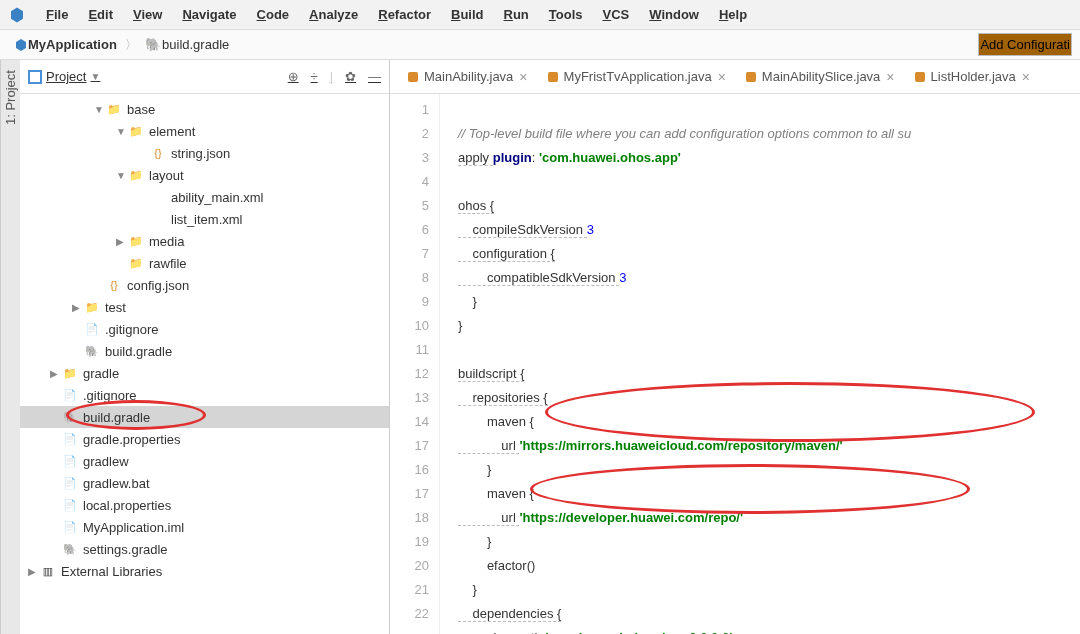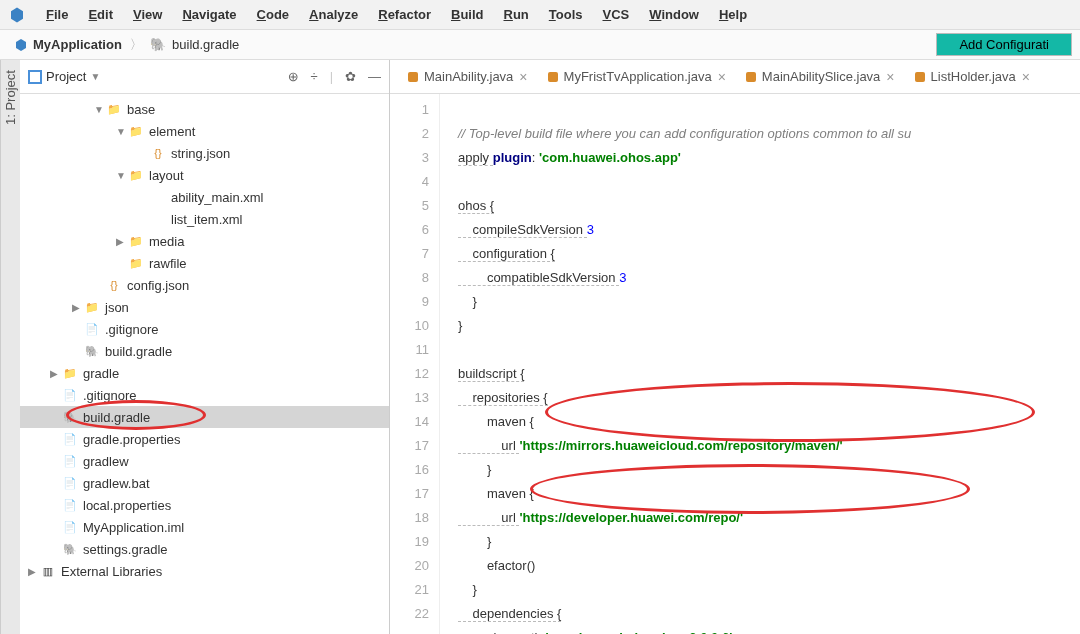--- a/index.html
+++ b/index.html
@@ -3,29 +3,29 @@
 <meta charset="utf-8">
 <style>
 * { margin:0; padding:0; box-sizing:border-box; font-family:"Segoe UI",Arial,sans-serif; font-size:13px; }
 body { background:#f2f2f2; width:1080px; height:634px; overflow:hidden; color:#333; }
 .menubar { height:30px; display:flex; align-items:center; padding:0 8px; background:#f2f2f2; border-bottom:1px solid #ddd;font-weight:bold; }
 .logo { width:18px; height:18px; margin-right:10px; }
 .menu-item { padding:0 10px; cursor:pointer; }
 .menu-item u { text-decoration:underline; }
 .title-hint { margin-left:auto; color:#888; }
 .navbar { height:30px; display:flex; align-items:center; padding:0 8px; background:#fafafa; border-bottom:1px solid #ddd; }
-.crumb { display:flex; align-items:center; gap:5px; padding:2px 6px; }
+.crumb { display:flex; align-items:center; padding:2px 6px; }
 .crumb.first { font-weight:bold; }
 .crumb-sep { color:#aaa; padding:0 2px; }
 .nav-right { margin-left:auto; }
-.nav-btn { border:1px solid #bbb; padding:3px 22px; background:#14b8a6; cursor:pointer; }
+.nav-btn { border:1px solid #bbb; padding:3px 1px; background:#a16207; cursor:pointer; }
 .main { display:flex; height:574px; }
 .sidebar-tab { width:20px; background:#e8e8e8; border-right:1px solid #ccc; writing-mode:vertical-rl; transform:rotate(180deg); display:flex; align-items:center; justify-content:flex-end; padding:10px 0; color:#555; }
 .project-pane { width:370px; background:#fff; border-right:1px solid #ccc; display:flex; flex-direction:column; }
-.pane-header { height:34px; display:flex; align-items:center; padding:0 8px; border-bottom:1px solid #ddd; }
+.pane-header { height:34px; display:flex; align-items:center; padding:0 8px; border-bottom:1px solid #ddd;text-decoration:underline; }
 .pane-title { display:flex; align-items:center; gap:4px; cursor:pointer; }
 .pane-tools { margin-left:auto; display:flex; gap:12px; color:#666; }
 .pane-tools span { cursor:pointer; }
 .tree { flex:1; overflow:auto; padding:4px 0; }
 .tree-node { display:flex; align-items:center; height:22px; padding-left:8px; cursor:pointer; white-space:nowrap; }
 .tree-node.selected { background:#d5d5d5; }
 .tree-node .arrow { width:12px; color:#888; font-size:10px; }
 .tree-node .ic { width:16px; height:16px; margin-right:5px; display:inline-flex; align-items:center; justify-content:center; font-size:11px; }
 .ic.folder { color:#888; }
 .ic.json { color:#d98b2b; }
@@ -140,21 +140,21 @@
           <span>rawfile</span>
         </div>
         <div class="tree-node" style="padding-left: 74px;">
           <span class="arrow"></span>
           <span class="ic json">{}</span>
           <span>config.json</span>
         </div>
         <div class="tree-node" style="padding-left: 52px;">
           <span class="arrow">▶</span>
           <span class="ic folder">📁</span>
-          <span>json</span>
+          <span>test</span>
         </div>
         <div class="tree-node" style="padding-left: 52px;">
           <span class="arrow"></span>
           <span class="ic file">📄</span>
           <span>.gitignore</span>
         </div>
         <div class="tree-node" style="padding-left: 52px;">
           <span class="arrow"></span>
           <span class="ic gradle">🐘</span>
           <span>build.gradle</span>

